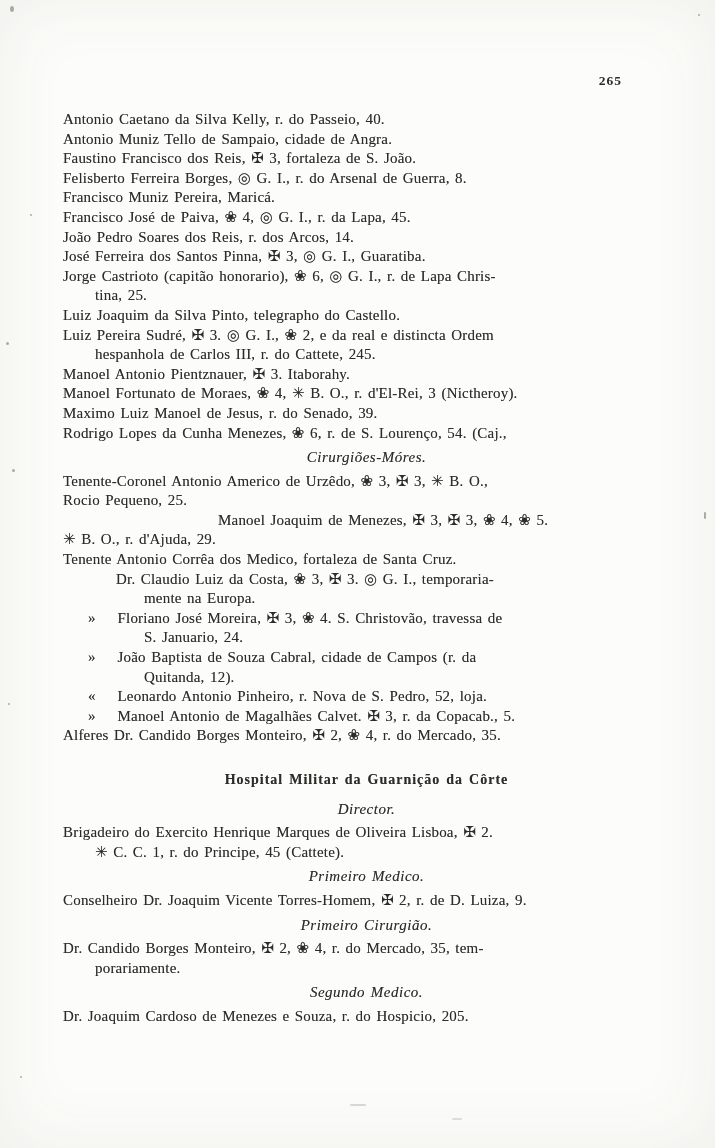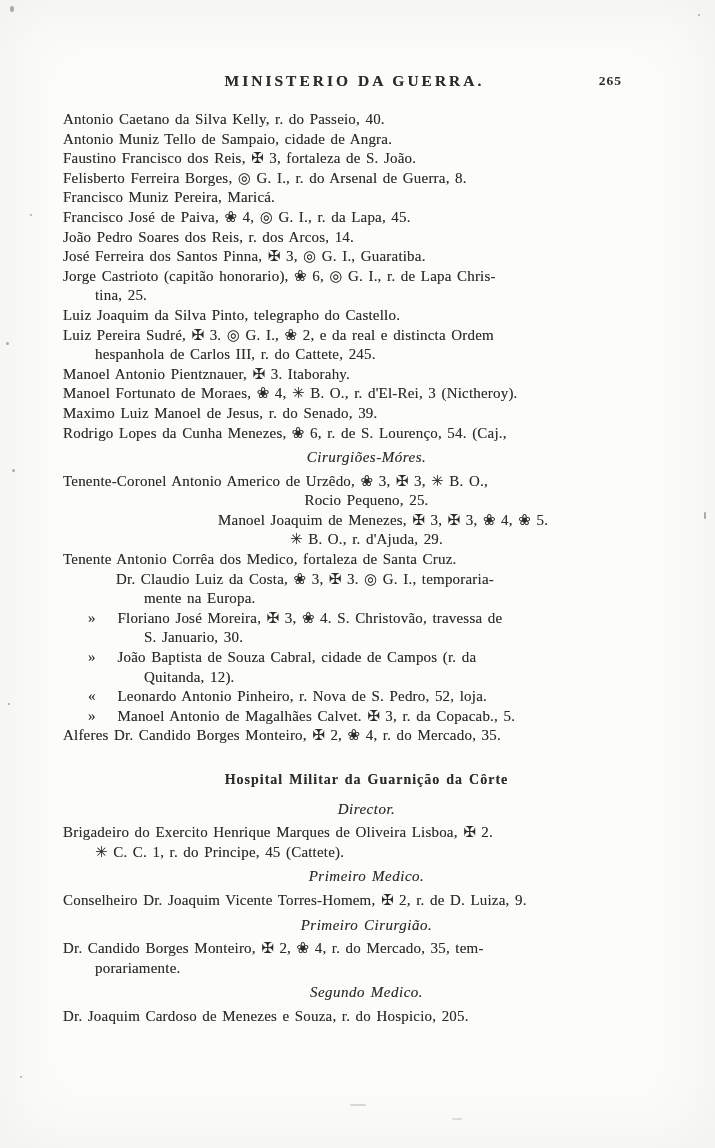--- a/index.html
+++ b/index.html
@@ -45,21 +45,21 @@
     word-spacing:1.5px;
     white-space:pre-wrap;
     text-shadow:0 0 .35px rgba(20,18,14,.4);
   }
   .entry{margin-left:0;}
   .cont{margin-left:32px;}
   .sub{margin-left:53px;}
   .submark{margin-left:25px;}
   .subcont{margin-left:81px;}
   .deep{margin-left:155px;}
-  .center{text-align:center;}
+  .center{}
   .hitalic{
     text-align:center;
     font-style:italic;
     margin:5px 0 4px;
     letter-spacing:.5px;
   }
   .hbold{
     text-align:center;
     font-weight:bold;
     font-size:14px;
@@ -78,21 +78,20 @@
     opacity:.55;
     border-radius:50%;
   }
 </style>
 </head>
 <body>
 
 <div class="page">
 
   <div class="header">
-    <span class="title">MINISTERIO DA GUERRA.</span>
     <span class="pagenum">265</span>
   </div>
 
   <div class="text-block">
       <div class="line entry">Antonio Caetano da Silva Kelly, r. do Passeio, 40.</div>
       <div class="line entry">Antonio Muniz Tello de Sampaio, cidade de Angra.</div>
       <div class="line entry">Faustino Francisco dos Reis, ✠ 3, fortaleza de S. João.</div>
       <div class="line entry">Felisberto Ferreira Borges, ◎ G. I., r. do Arsenal de Guerra, 8.</div>
       <div class="line entry">Francisco Muniz Pereira, Maricá.</div>
       <div class="line entry">Francisco José de Paiva, ❀ 4, ◎ G. I., r. da Lapa, 45.</div>
@@ -109,21 +108,21 @@
       <div class="line entry">Rodrigo Lopes da Cunha Menezes, ❀ 6, r. de S. Lourenço, 54. (Caj.,</div>
       <div class="line hitalic">Cirurgiões-Móres.</div>
       <div class="line entry">Tenente-Coronel Antonio Americo de Urzêdo, ❀ 3, ✠ 3, ✳ B. O.,</div>
       <div class="line center">Rocio Pequeno, 25.</div>
       <div class="line deep">Manoel Joaquim de Menezes, ✠ 3, ✠ 3, ❀ 4, ❀ 5.</div>
       <div class="line center">✳ B. O., r. d'Ajuda, 29.</div>
       <div class="line entry">Tenente Antonio Corrêa dos Medico, fortaleza de Santa Cruz.</div>
       <div class="line sub">Dr. Claudio Luiz da Costa, ❀ 3, ✠ 3. ◎ G. I., temporaria-</div>
       <div class="line subcont">mente na Europa.</div>
       <div class="line submark">»    Floriano José Moreira, ✠ 3, ❀ 4. S. Christovão, travessa de</div>
-      <div class="line subcont">S. Januario, 30.</div>
+      <div class="line subcont">S. Januario, 24.</div>
       <div class="line submark">»    João Baptista de Souza Cabral, cidade de Campos (r. da</div>
       <div class="line subcont">Quitanda, 12).</div>
       <div class="line submark">«    Leonardo Antonio Pinheiro, r. Nova de S. Pedro, 52, loja.</div>
       <div class="line submark">»    Manoel Antonio de Magalhães Calvet. ✠ 3, r. da Copacab., 5.</div>
       <div class="line entry">Alferes Dr. Candido Borges Monteiro, ✠ 2, ❀ 4, r. do Mercado, 35.</div>
       <div class="line hbold">Hospital Militar da Guarnição da Côrte</div>
       <div class="line hitalic">Director.</div>
       <div class="line entry">Brigadeiro do Exercito Henrique Marques de Oliveira Lisboa, ✠ 2.</div>
       <div class="line cont">✳ C. C. 1, r. do Principe, 45 (Cattete).</div>
       <div class="line hitalic">Primeiro Medico.</div>

